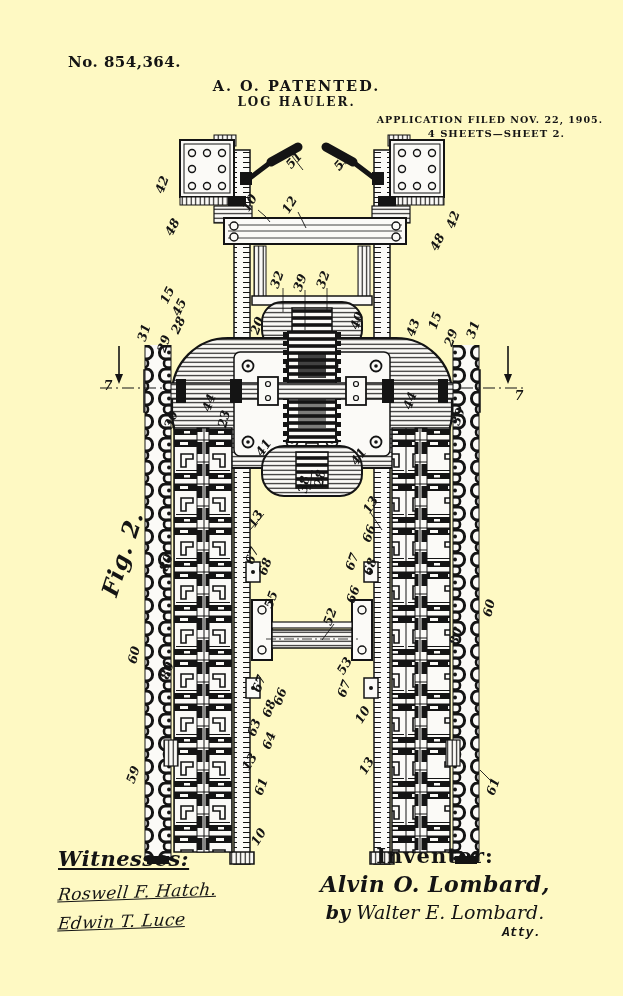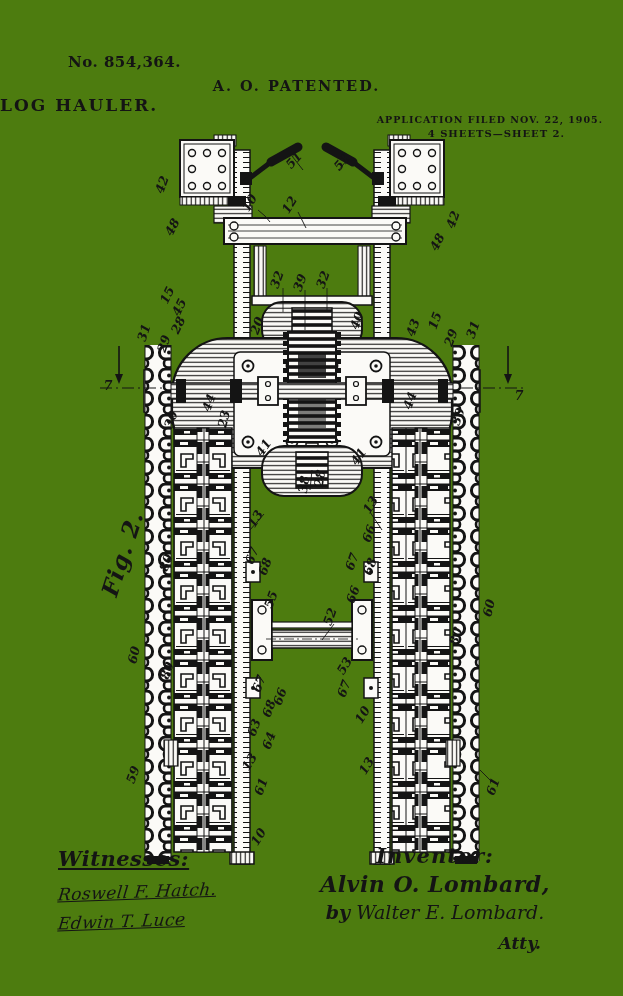--- a/index.html
+++ b/index.html
@@ -1,44 +1,44 @@
 <!DOCTYPE html>
 <html><head>
 <meta charset="utf-8">
 <style>
   html,body{margin:0;padding:0;background:#e8e8e6;}
   .page{
     position:relative; width:623px; height:996px; margin:0 auto;
-    background:#4d7c0f; color:#141414;
+    background:#fef9c3; color:#141414;
     font-family:"DejaVu Serif", serif; overflow:hidden;
   }
   
   .hdr-num{position:absolute; left:68px; top:53px; font-size:15px; font-weight:bold; letter-spacing:.5px;}
   .hdr-date{position:absolute; right:56px; top:53px; font-size:15px; font-weight:bold; letter-spacing:1.5px;}
   .hdr-inventor{position:absolute; left:0; right:30px; top:77px; text-align:center; font-size:14.5px; font-weight:bold; letter-spacing:2px;}
-  .hdr-title{position:absolute; left:0; right:30px; top:95px; text-align:left; font-size:17px; font-weight:bold; letter-spacing:2px;}
+  .hdr-title{position:absolute; left:0; right:30px; top:95px; text-align:center; font-size:12px; font-weight:bold; letter-spacing:2px;}
   .hdr-app{position:absolute; left:0; right:20px; top:114px; text-align:right; font-size:9.5px; font-weight:bold; letter-spacing:1px;}
   .hdr-sheet{position:absolute; right:58px; top:128px; font-size:10px; font-weight:bold; letter-spacing:1px;}
   
   svg.fig{position:absolute; left:0; top:0;}
   .ref-num{font-family:"DejaVu Serif",serif; font-style:italic; font-weight:600; font-size:12.5px; fill:#141414; text-anchor:middle;}
   .fig-caption{
     position:absolute; left:78px; top:540px; font-size:23px; font-weight:bold; font-style:italic;
     letter-spacing:1px; transform:rotate(-72deg); transform-origin:center;
   }
   
   .witnesses{position:absolute; left:58px; top:846px; width:250px;text-decoration:underline;}
   .w-head{font-size:21px; font-weight:bold; font-style:italic; letter-spacing:.5px;}
   .sig{font-style:italic; font-size:17px; margin-top:9px; transform:rotate(-2deg) skewX(-8deg); letter-spacing:.5px;}
   .inventor-blk{position:absolute; right:48px; top:843px; width:280px; text-align:center;}
-  .i-head{font-size:21px; font-weight:bold; font-style:italic; letter-spacing:1px;}
+  .i-head{font-size:21px; font-weight:bold; letter-spacing:1px;}
   .i-sig{font-size:22px; font-weight:bold; font-style:italic; margin-top:3px; letter-spacing:.5px;}
   .i-by{font-size:19px; font-style:italic; margin-top:4px;text-align:center;}
   .i-by b{font-weight:bold;}
-  .i-atty{font-size:17px; font-weight:bold; font-style:italic; text-align:right; padding-right:34px; margin-top:10px;}
+  .i-atty{font-size:13px; font-weight:bold; font-style:italic; text-align:right; padding-right:34px; margin-top:2px;font-family:Liberation Mono, monospace;}
 </style>
 </head>
 <body>
 
 <div class="page">
 
   <div class="hdr-num">No. 854,364.</div>
   <div class="hdr-inventor">A. O. PATENTED.</div>
   <div class="hdr-title">LOG HAULER.</div>
   <div class="hdr-app">APPLICATION FILED NOV. 22, 1905.</div>

